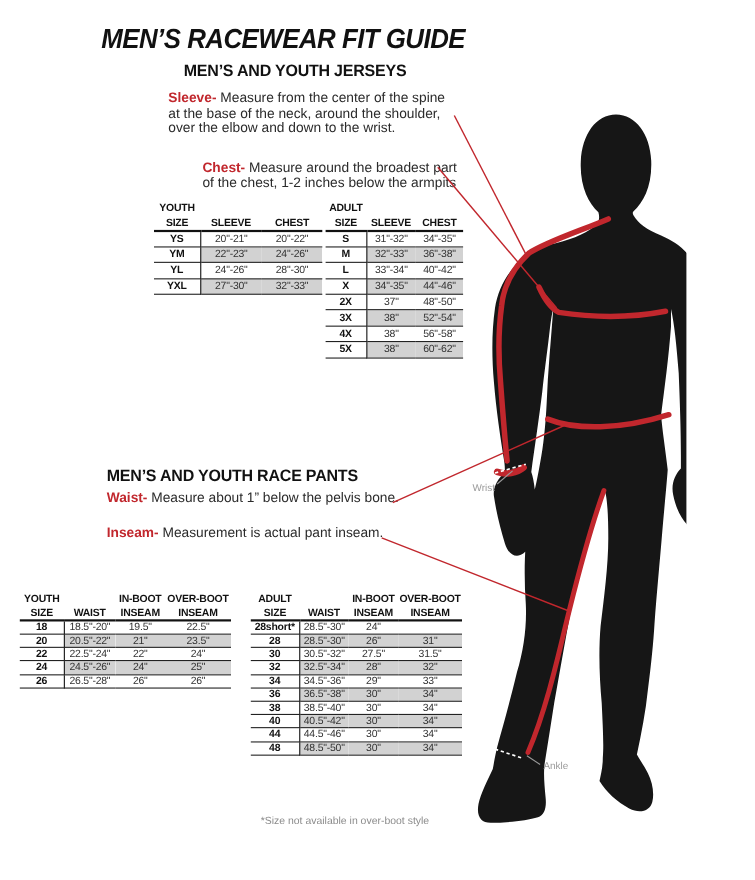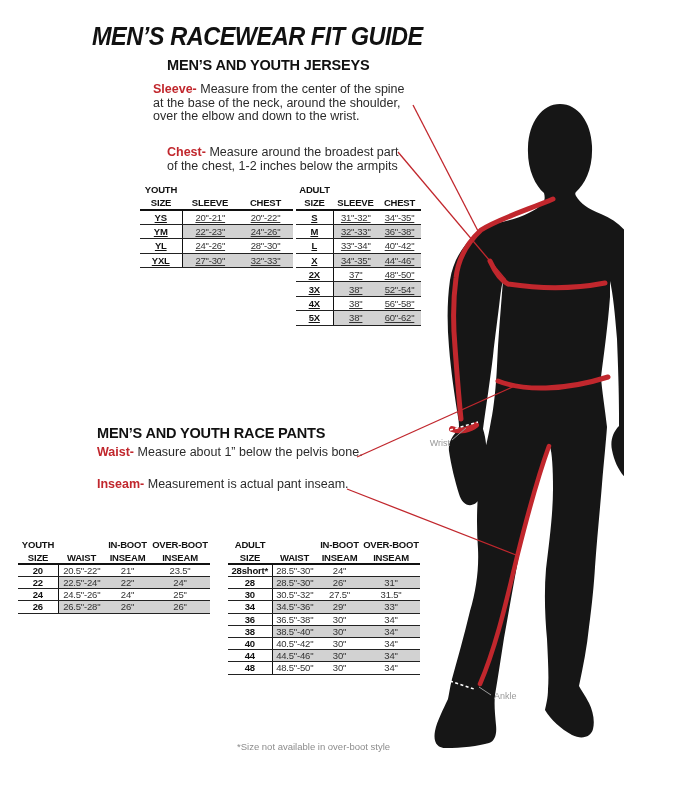--- a/index.html
+++ b/index.html
@@ -43,21 +43,21 @@
     text-align:center;vertical-align:middle;
     font-size:9.5px;letter-spacing:-0.2px;padding:0;
     overflow:hidden;white-space:nowrap;
   }
   th{font-weight:800;color:#111;margin-top:45px;}
   td{color:#333;}
   td:first-child{font-weight:800;color:#111;}
 
   
   .jtable thead th{height:14px;border-bottom:2px solid #111;}
-  .jtable tbody td{height:14.4px;border-bottom:1px solid #222;text-decoration:underline;}
+  .jtable tbody td{height:14.4px;border-bottom:1px solid #222;}
   .jtable tbody td:first-child{border-right:1.5px solid #111;}
   .jtable tbody tr:nth-child(even) td:not(:first-child){background:var(--row-shade);}
 
   
   .ptable thead tr.h1 th{height:13px;border:none;}
   .ptable thead tr.h2 th{height:13px;border-bottom:2px solid #111;}
   .ptable tbody td{height:12.2px;border-bottom:1px solid #222;}
   .ptable tbody td:first-child{border-right:1.5px solid #111;}
   .ptable tbody tr:nth-child(even) td:not(:first-child){background:var(--row-shade);}
 
@@ -72,21 +72,21 @@
 <div class="canvas">
 
   <div class="abs page-title">MEN’S RACEWEAR FIT GUIDE</div>
 
   <div class="abs section-heading" style="left:167px;top:56px;">MEN’S AND YOUTH JERSEYS</div>
 
   <div class="abs para" style="left:153px;top:83px;width:258px;">
     <span class="lead">Sleeve-</span><span> Measure from the center of the spine at the base of the neck, around the shoulder, over the elbow and down to the wrist.</span>
   </div>
 
-  <div class="abs para" style="left:167px;top:146px;width:240px;">
+  <div class="abs para" style="left:184px;top:146px;width:240px;">
     <span class="lead">Chest-</span><span> Measure around the broadest part of the chest, 1-2 inches below the armpits</span>
   </div>
 
   <div class="tblwrap" style="left:140px;top:184px;">
     <div class="tbl-label" style="width:42px;">YOUTH</div>
     <table class="jtable" style="width:153px;">
       <colgroup>
           <col style="width:42px">
           <col style="width:56px">
           <col style="width:55px">
@@ -210,20 +210,26 @@
         </tr>
         <tr class="h2">
           <th>SIZE</th>
           <th>WAIST</th>
           <th>INSEAM</th>
           <th>INSEAM</th>
         </tr>
       </thead>
       <tbody>
         <tr>
+            <td>18</td>
+            <td>18.5"-20"</td>
+            <td>19.5"</td>
+            <td>22.5"</td>
+          </tr>
+        <tr>
             <td>20</td>
             <td>20.5"-22"</td>
             <td>21"</td>
             <td>23.5"</td>
           </tr>
         <tr>
             <td>22</td>
             <td>22.5"-24"</td>
             <td>22"</td>
             <td>24"</td>
@@ -277,20 +283,26 @@
             <td>28</td>
             <td>28.5"-30"</td>
             <td>26"</td>
             <td>31"</td>
           </tr>
         <tr>
             <td>30</td>
             <td>30.5"-32"</td>
             <td>27.5"</td>
             <td>31.5"</td>
+          </tr>
+        <tr>
+            <td>32</td>
+            <td>32.5"-34"</td>
+            <td>28"</td>
+            <td>32"</td>
           </tr>
         <tr>
             <td>34</td>
             <td>34.5"-36"</td>
             <td>29"</td>
             <td>33"</td>
           </tr>
         <tr>
             <td>36</td>
             <td>36.5"-38"</td>

